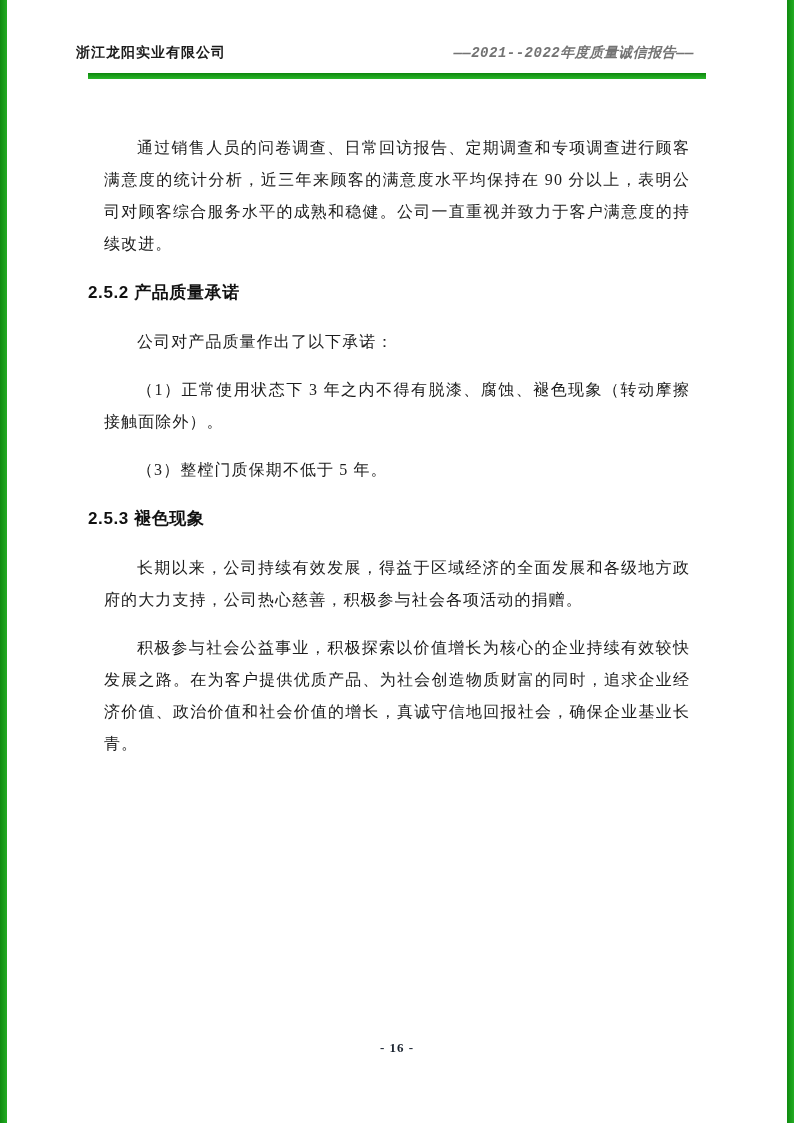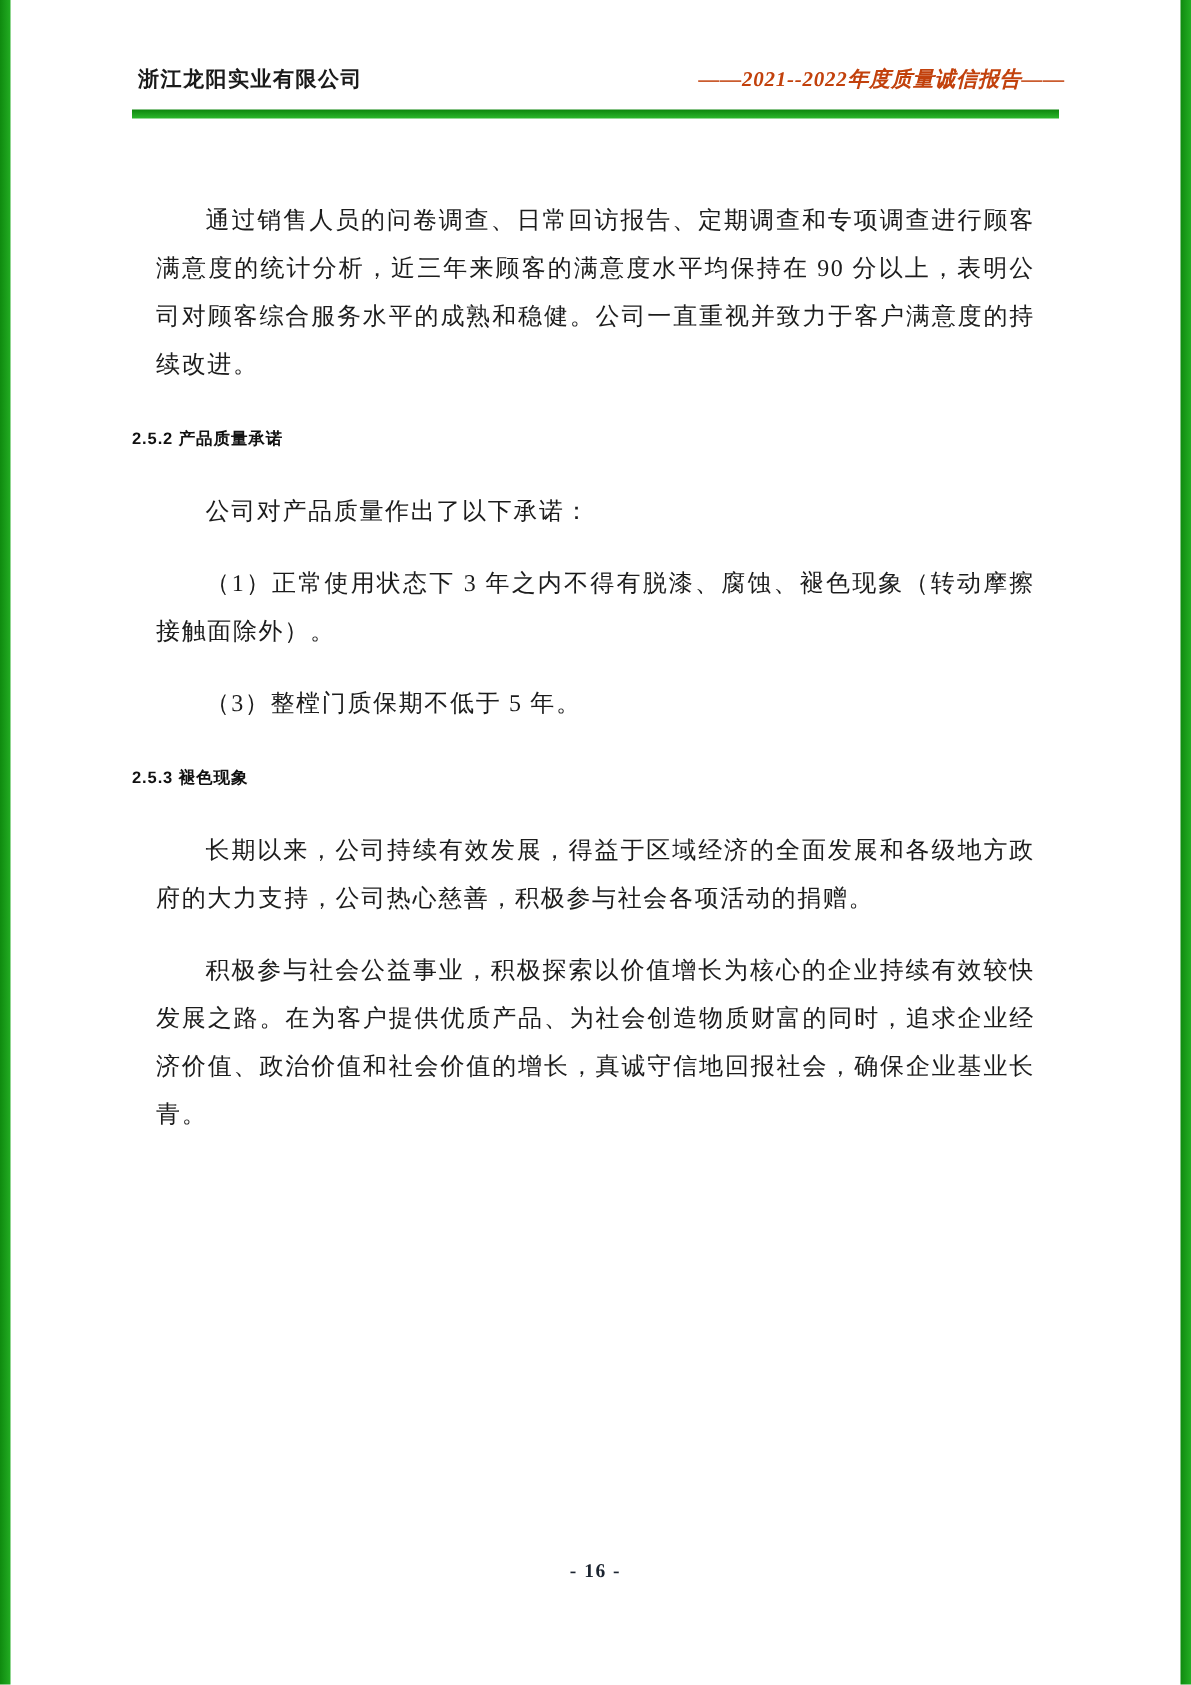--- a/index.html
+++ b/index.html
@@ -16,50 +16,50 @@
   
   .side-bar {
     position: absolute; top: 0; width: 7px; height: 1123px;
     background: linear-gradient(to right, #0f8a0f, #23ad23);
   }
   .side-bar.left  { left: 0; }
   .side-bar.right { right: 0; }
 
   
   .header {
-    position: absolute; left: 92px; top: 44px; width: 618px;
+    position: absolute; left: 76px; top: 44px; width: 618px;
     display: flex; justify-content: space-between; align-items: flex-start;
   }
   .company {
     font-family: "Liberation Sans", sans-serif;
     font-weight: bold; font-size: 14px; letter-spacing: 1px; color: #1a1a1a;
     white-space: nowrap;
   }
   .report-title {
-    font-family: Liberation Serif, serif;
+    font-family: Liberation Mono, monospace;
     font-style: italic; font-weight: bold;
-    font-size: 14px; letter-spacing: 0.5px; color: #c2410c;
+    font-size: 14px; letter-spacing: 0.5px; color: #737373;
     white-space: nowrap;
   }
   .header-rule {
     position: absolute; left: 88px; top: 73px; width: 618px; height: 6px;
     background: linear-gradient(to bottom, #0c860c, #2bb82b);
   }
 
   
   .content {
     position: absolute; left: 88px; top: 116px; width: 618px;
     font-size: 16px; line-height: 32px; letter-spacing: 1.1px;
     text-align: justify; text-justify: inter-ideograph;
   }
   .para { margin: 16px; text-indent: 33px; }
   .heading {
     margin: 0; text-indent: 0;
     font-family: "Liberation Sans", sans-serif;
-    font-weight: bold; font-size: 11px; line-height: 34px;
+    font-weight: bold; font-size: 17px; line-height: 34px;
     letter-spacing: 0.6px; color: #111;
     text-align: left;
   }
 
   
   .footer {
     position: absolute; left: 0; top: 1038px; width: 794px;
     text-align: center;
   }
   .page-number {

